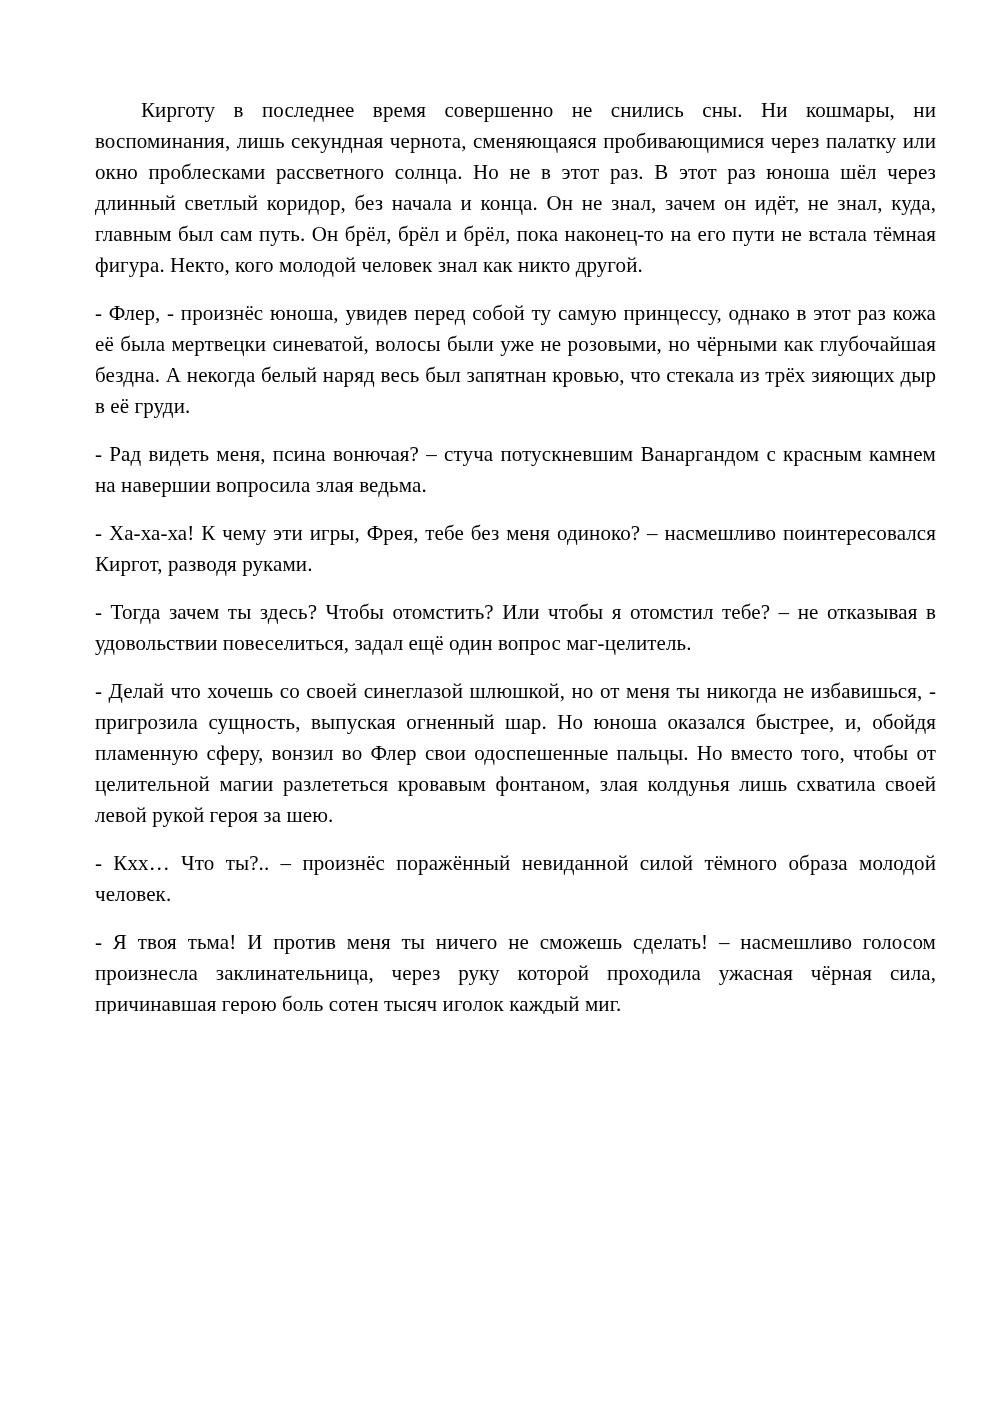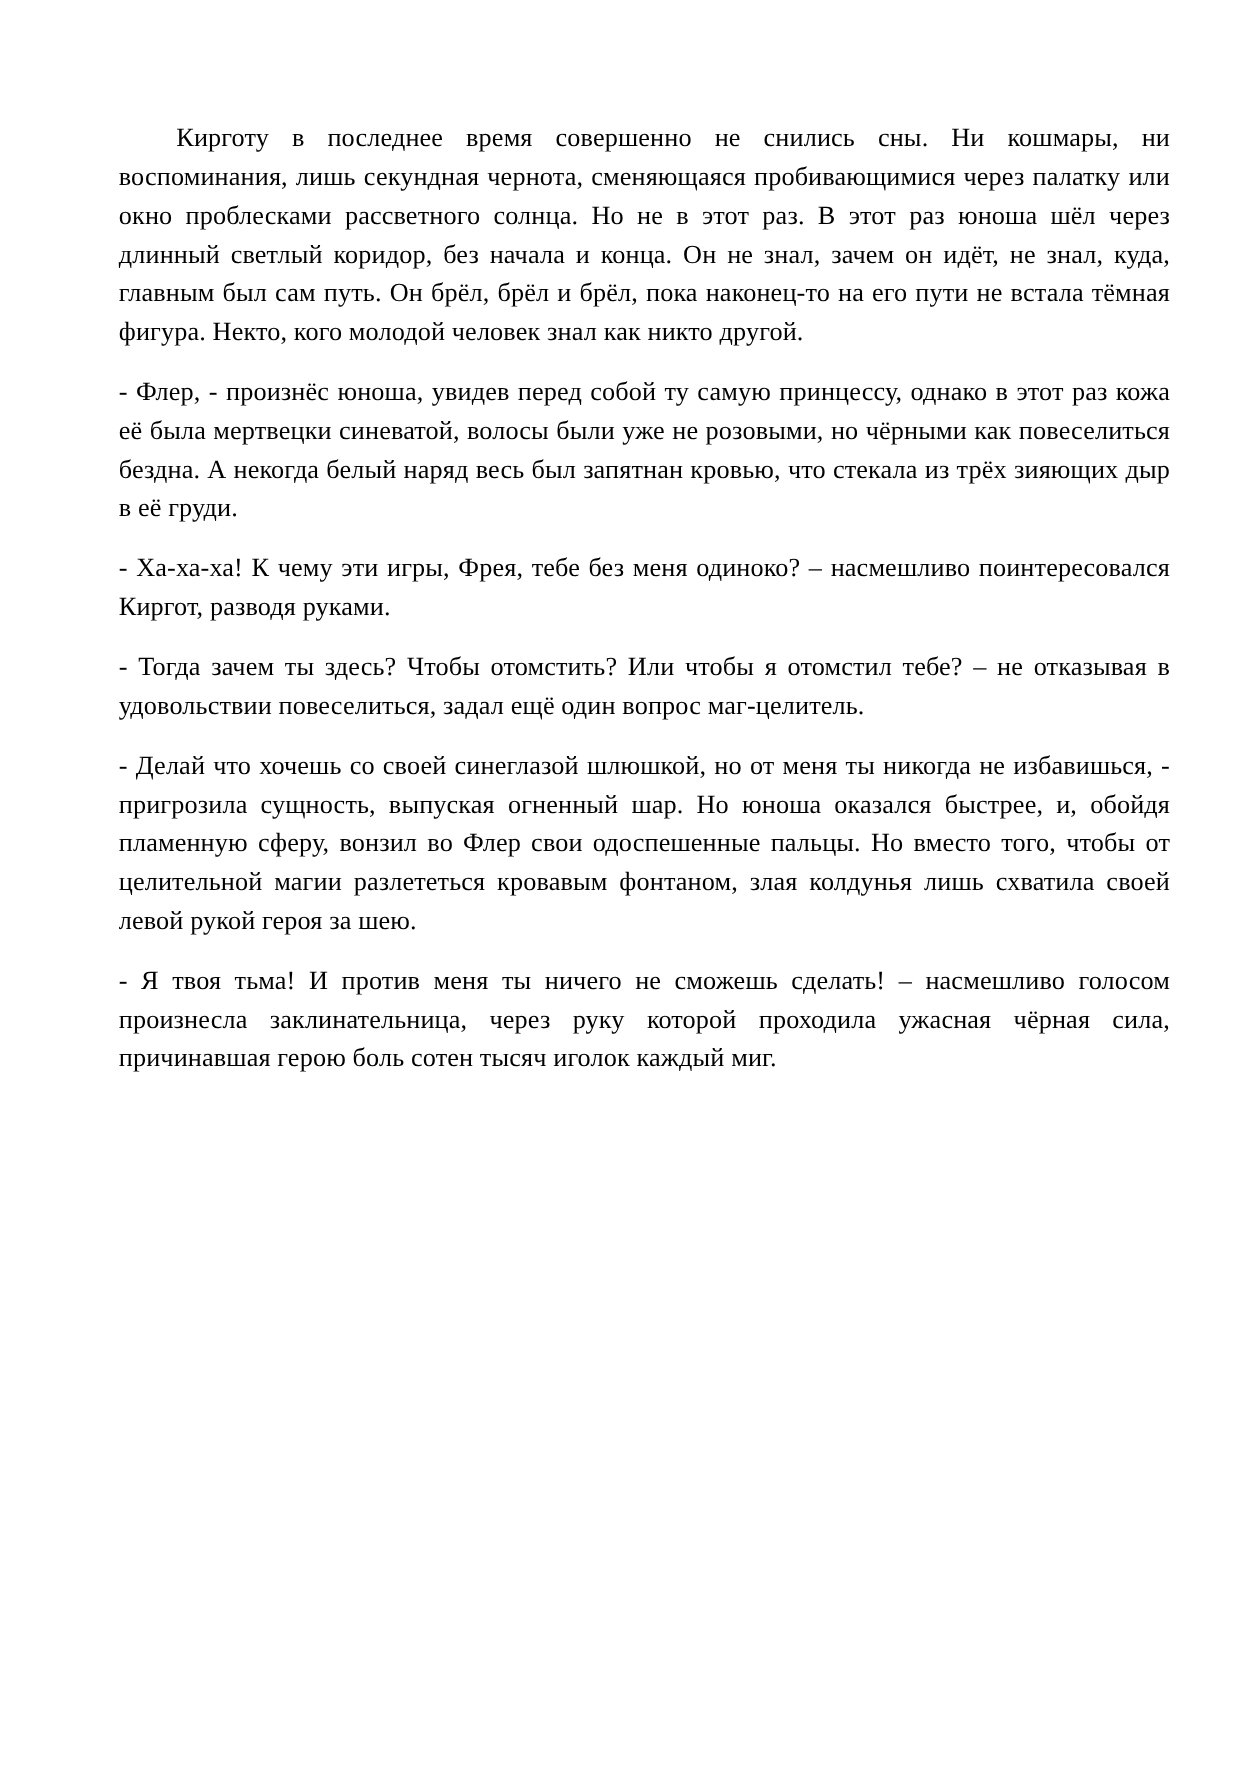--- a/index.html
+++ b/index.html
@@ -44,22 +44,24 @@
     line-height: 22px;
     color: #1a1a1a;
   }
 </style>
 </head>
 <body>
 
 <div class="page">
   <div class="body-text">
     <p class="first-indent">Кирготу в последнее время совершенно не снились сны. Ни кошмары, ни воспоминания, лишь секундная чернота, сменяющаяся пробивающимися через палатку или окно проблесками рассветного солнца. Но не в этот раз. В этот раз юноша шёл через длинный светлый коридор, без начала и конца. Он не знал, зачем он идёт, не знал, куда, главным был сам путь. Он брёл, брёл и брёл, пока наконец-то на его пути не встала тёмная фигура. Некто, кого молодой человек знал как никто другой.</p>
-    <p>- Флер, - произнёс юноша, увидев перед собой ту самую принцессу, однако в этот раз кожа её была мертвецки синеватой, волосы были уже не розовыми, но чёрными как повеселиться бездна. А некогда белый наряд весь был запятнан кровью, что стекала из трёх зияющих дыр в её груди.</p>
+    <p>- Флер, - произнёс юноша, увидев перед собой ту самую принцессу, однако в этот раз кожа её была мертвецки синеватой, волосы были уже не розовыми, но чёрными как глубочайшая бездна. А некогда белый наряд весь был запятнан кровью, что стекала из трёх зияющих дыр в её груди.</p>
+    <p>- Рад видеть меня, псина вонючая? – стуча потускневшим Ванаргандом с красным камнем на навершии вопросила злая ведьма.</p>
     <p>- Ха-ха-ха! К чему эти игры, Фрея, тебе без меня одиноко? – насмешливо поинтересовался Киргот, разводя руками.</p>
     <p>- Тогда зачем ты здесь? Чтобы отомстить? Или чтобы я отомстил тебе? – не отказывая в удовольствии повеселиться, задал ещё один вопрос маг-целитель.</p>
     <p>- Делай что хочешь со своей синеглазой шлюшкой, но от меня ты никогда не избавишься, - пригрозила сущность, выпуская огненный шар. Но юноша оказался быстрее, и, обойдя пламенную сферу, вонзил во Флер свои одоспешенные пальцы. Но вместо того, чтобы от целительной магии разлететься кровавым фонтаном, злая колдунья лишь схватила своей левой рукой героя за шею.</p>
+    <p>- Кхх… Что ты?.. – произнёс поражённый невиданной силой тёмного образа молодой человек.</p>
     <p>- Я твоя тьма! И против меня ты ничего не сможешь сделать! – насмешливо голосом произнесла заклинательница, через руку которой проходила ужасная чёрная сила, причинавшая герою боль сотен тысяч иголок каждый миг.</p>
   </div>
   <div class="page-footer">
     <span class="page-number">55</span>
   </div>
 </div>
 
 </body></html>

